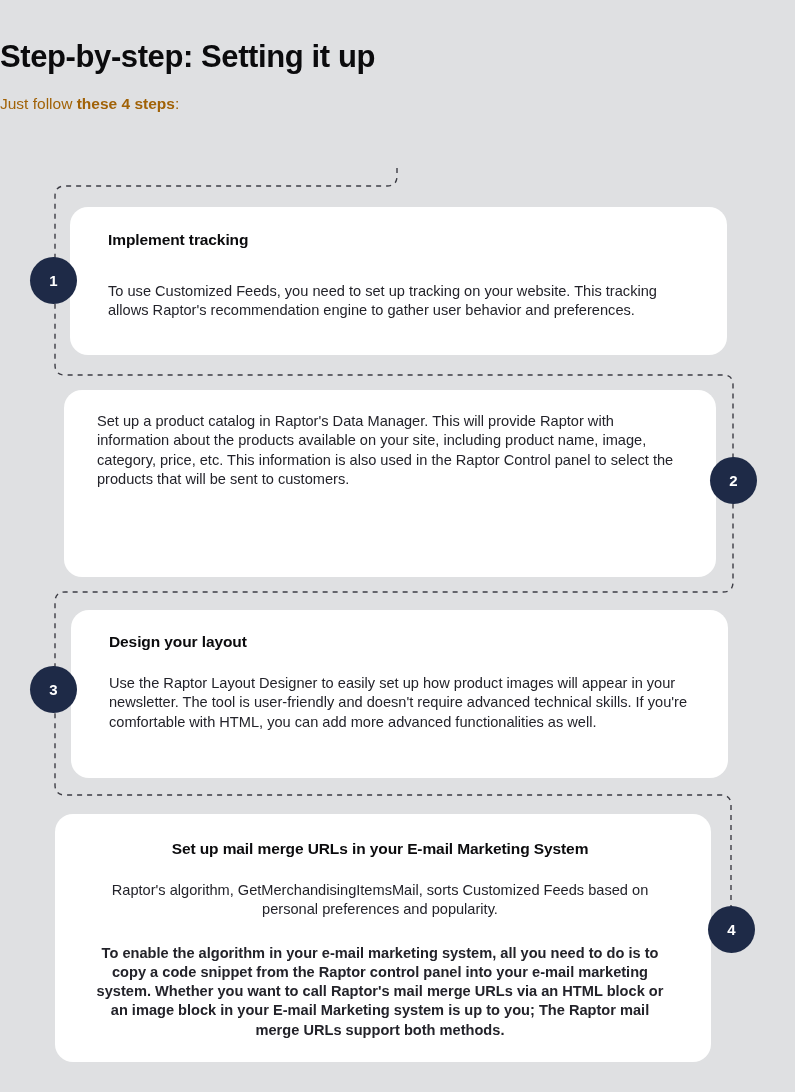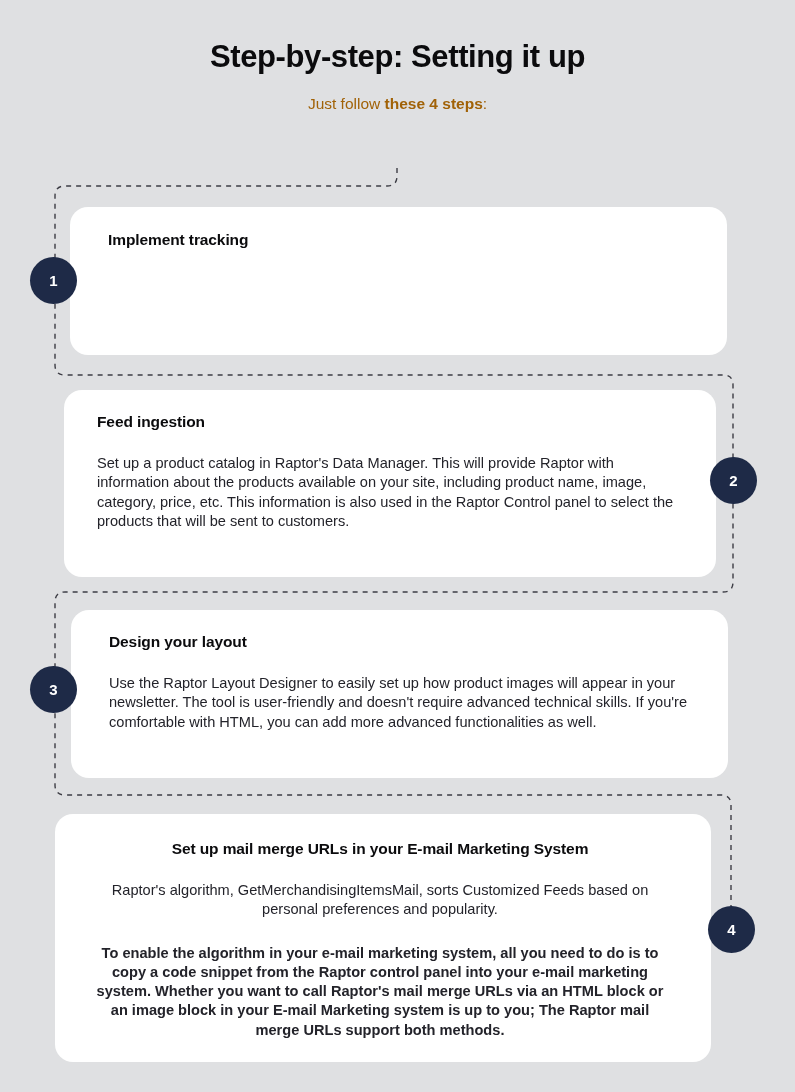--- a/index.html
+++ b/index.html
@@ -19,21 +19,20 @@
     width: 795px;
     height: 1092px;
   }
 
   
   .header {
     position: absolute;
     left: 0;
     top: 0;
     width: 795px;
-    text-align: center;
   }
   .page-title {
     margin: 0;
     padding-top: 38px;
     font-size: 31px;
     font-weight: bold;
     letter-spacing: -0.4px;
     color: #0b0b0d;
     line-height: 1.25;
   }
@@ -137,24 +136,24 @@
     <h1 class="page-title">Step-by-step: Setting it up</h1>
     <p class="substeps"><span>Just follow </span><span class="strong">these 4 steps</span><span>:</span></p>
   </div>
 
   <svg class="connector" viewBox="0 0 795 1092" width="795" height="1092" aria-hidden="true">
     <path d="M397,168 L397,176 Q397,186 387,186 L65,186 Q55,186 55,196 L55,365 Q55,375 65,375 L723,375 Q733,375 733,385 L733,582 Q733,592 723,592 L65,592 Q55,592 55,602 L55,785 Q55,795 65,795 L721,795 Q731,795 731,805 L731,929"></path>
   </svg>
 
   <div class="card" id="card-1">
     <h2 class="card-title">Implement tracking</h2>
+    <p class="card-body">To use Customized Feeds, you need to set up tracking on your website. This tracking allows Raptor's recommendation engine to gather user behavior and preferences.</p>
   </div>
 
   <div class="card" id="card-2">
-    <h2 class="card-title">Feed ingestion</h2>
     <p class="card-body">Set up a product catalog in Raptor's Data Manager. This will provide Raptor with information about the products available on your site, including product name, image, category, price, etc. This information is also used in the Raptor Control panel to select the products that will be sent to customers.</p>
   </div>
 
   <div class="card" id="card-3">
     <h2 class="card-title">Design your layout</h2>
     <p class="card-body">Use the Raptor Layout Designer to easily set up how product images will appear in your newsletter. The tool is user-friendly and doesn't require advanced technical skills. If you're comfortable with HTML, you can add more advanced functionalities as well.</p>
   </div>
 
   <div class="card" id="card-4">
     <h2 class="card-title">Set up mail merge URLs in your E-mail Marketing System</h2>

